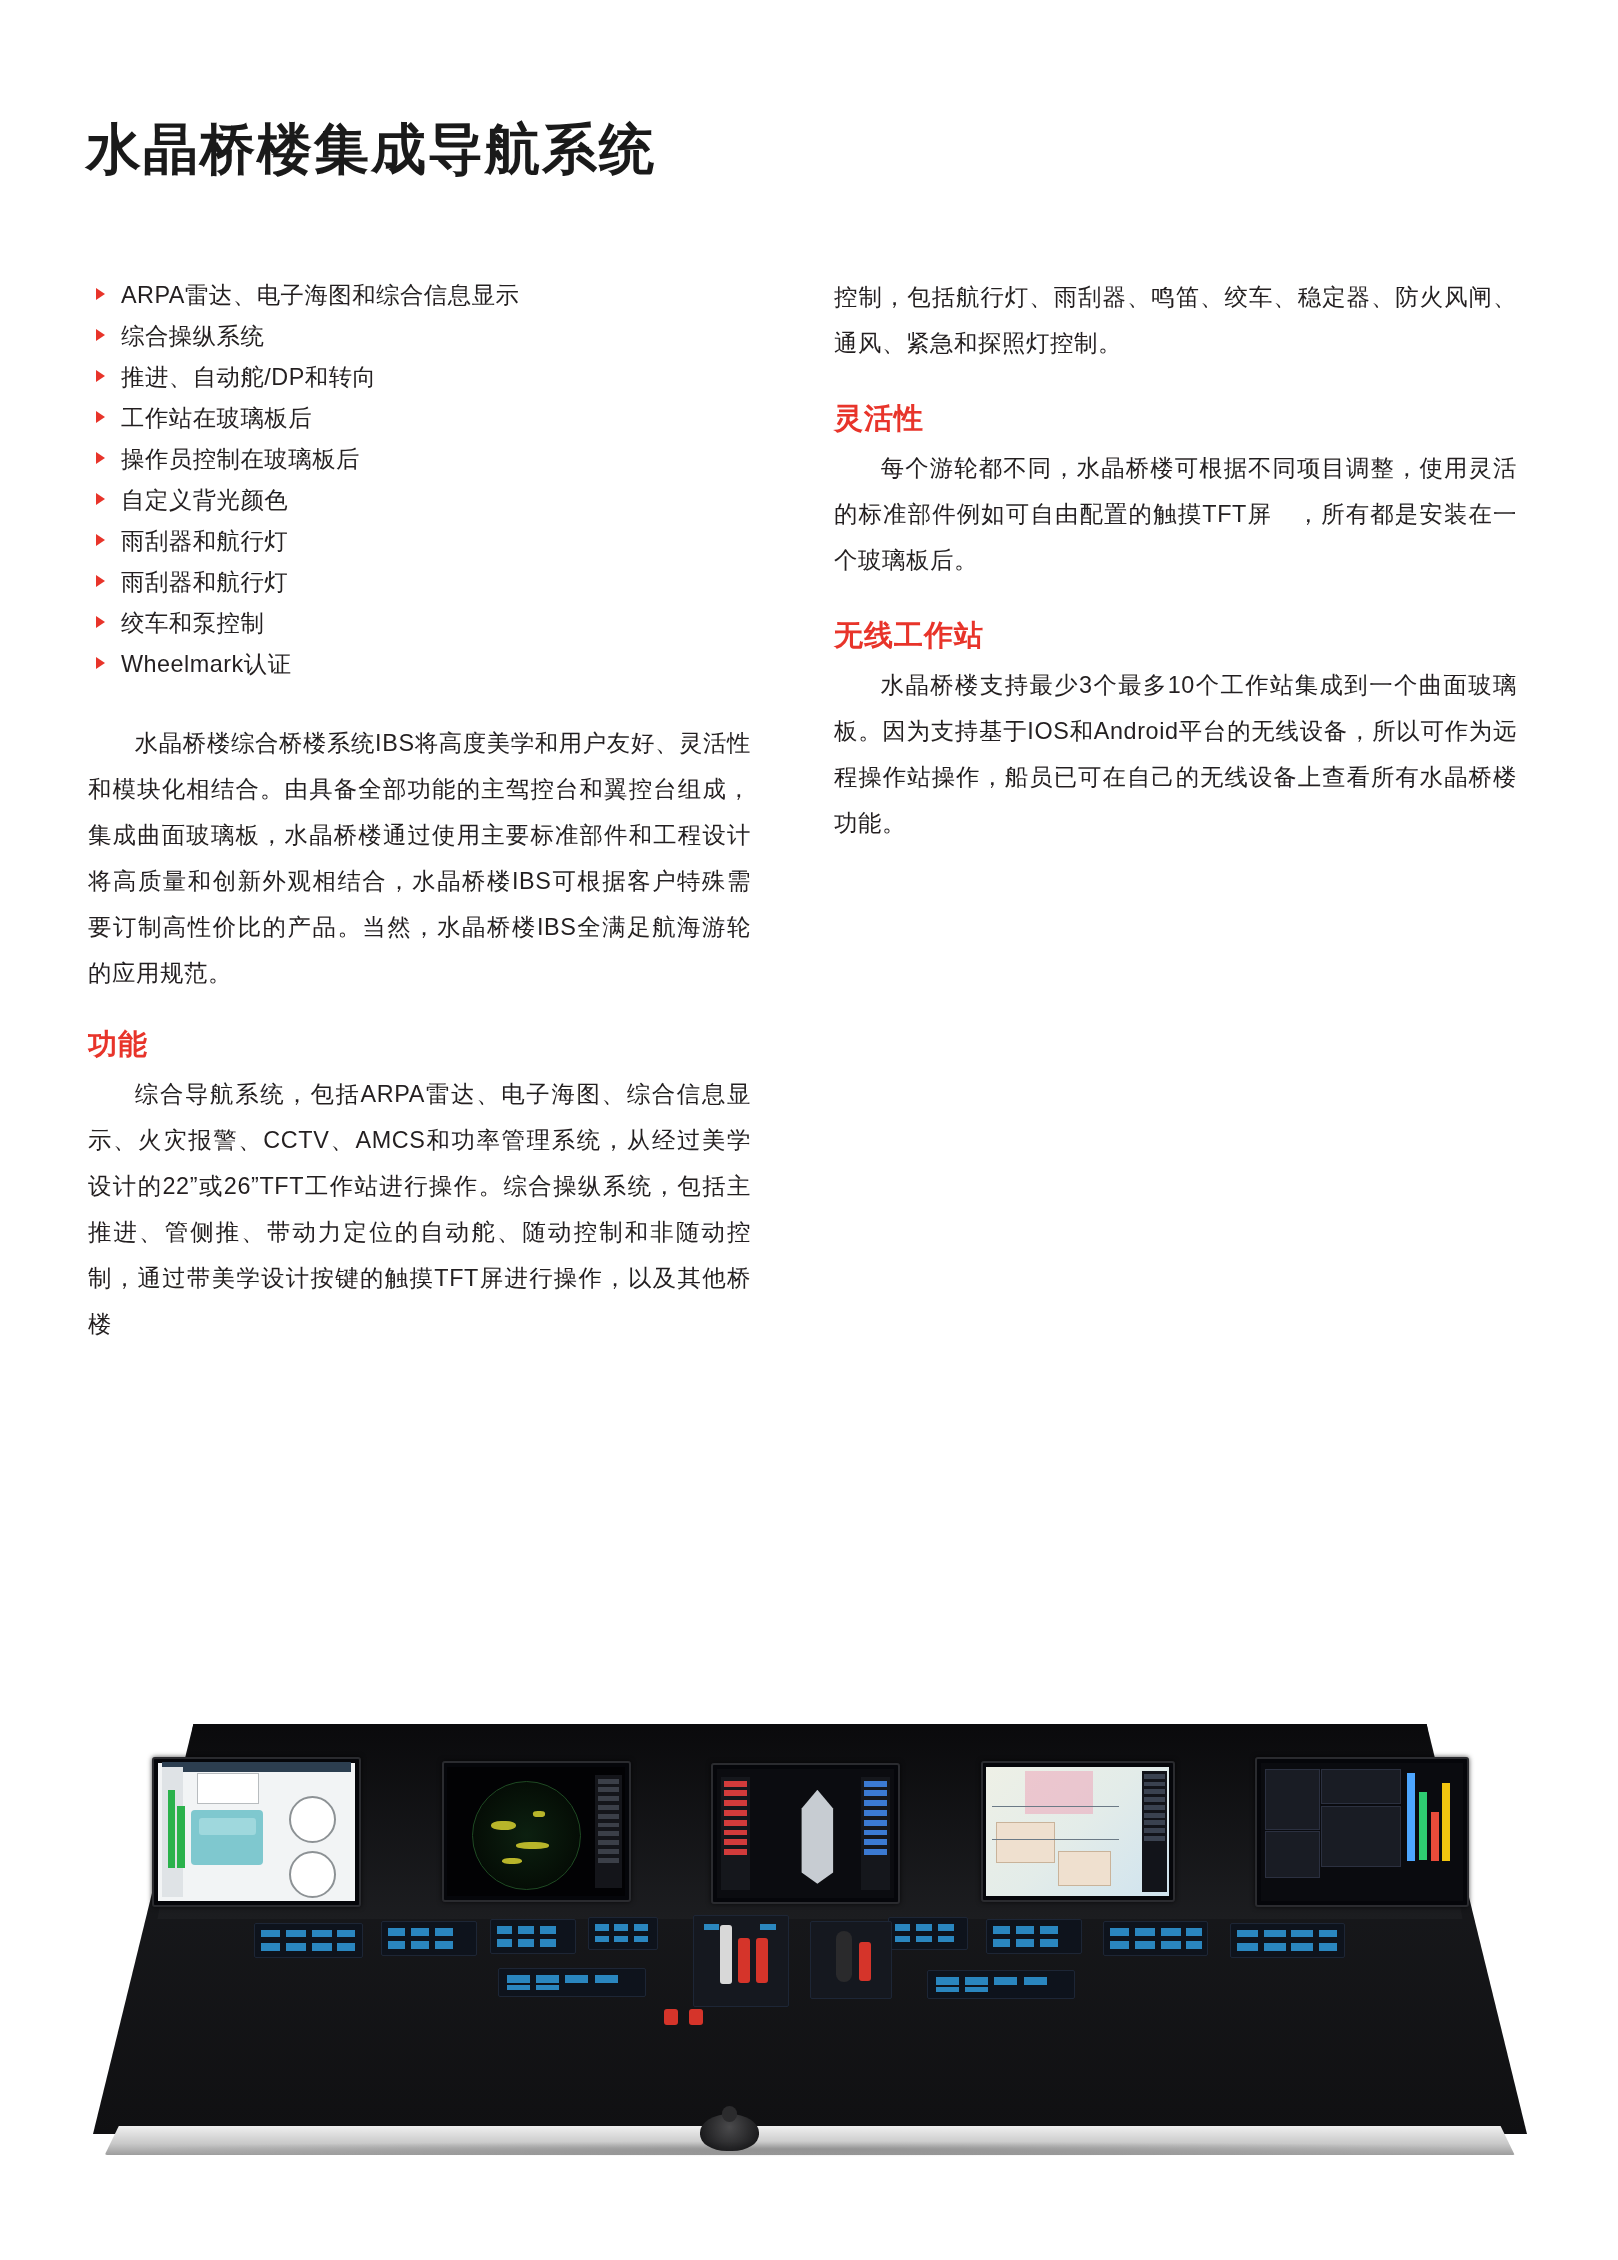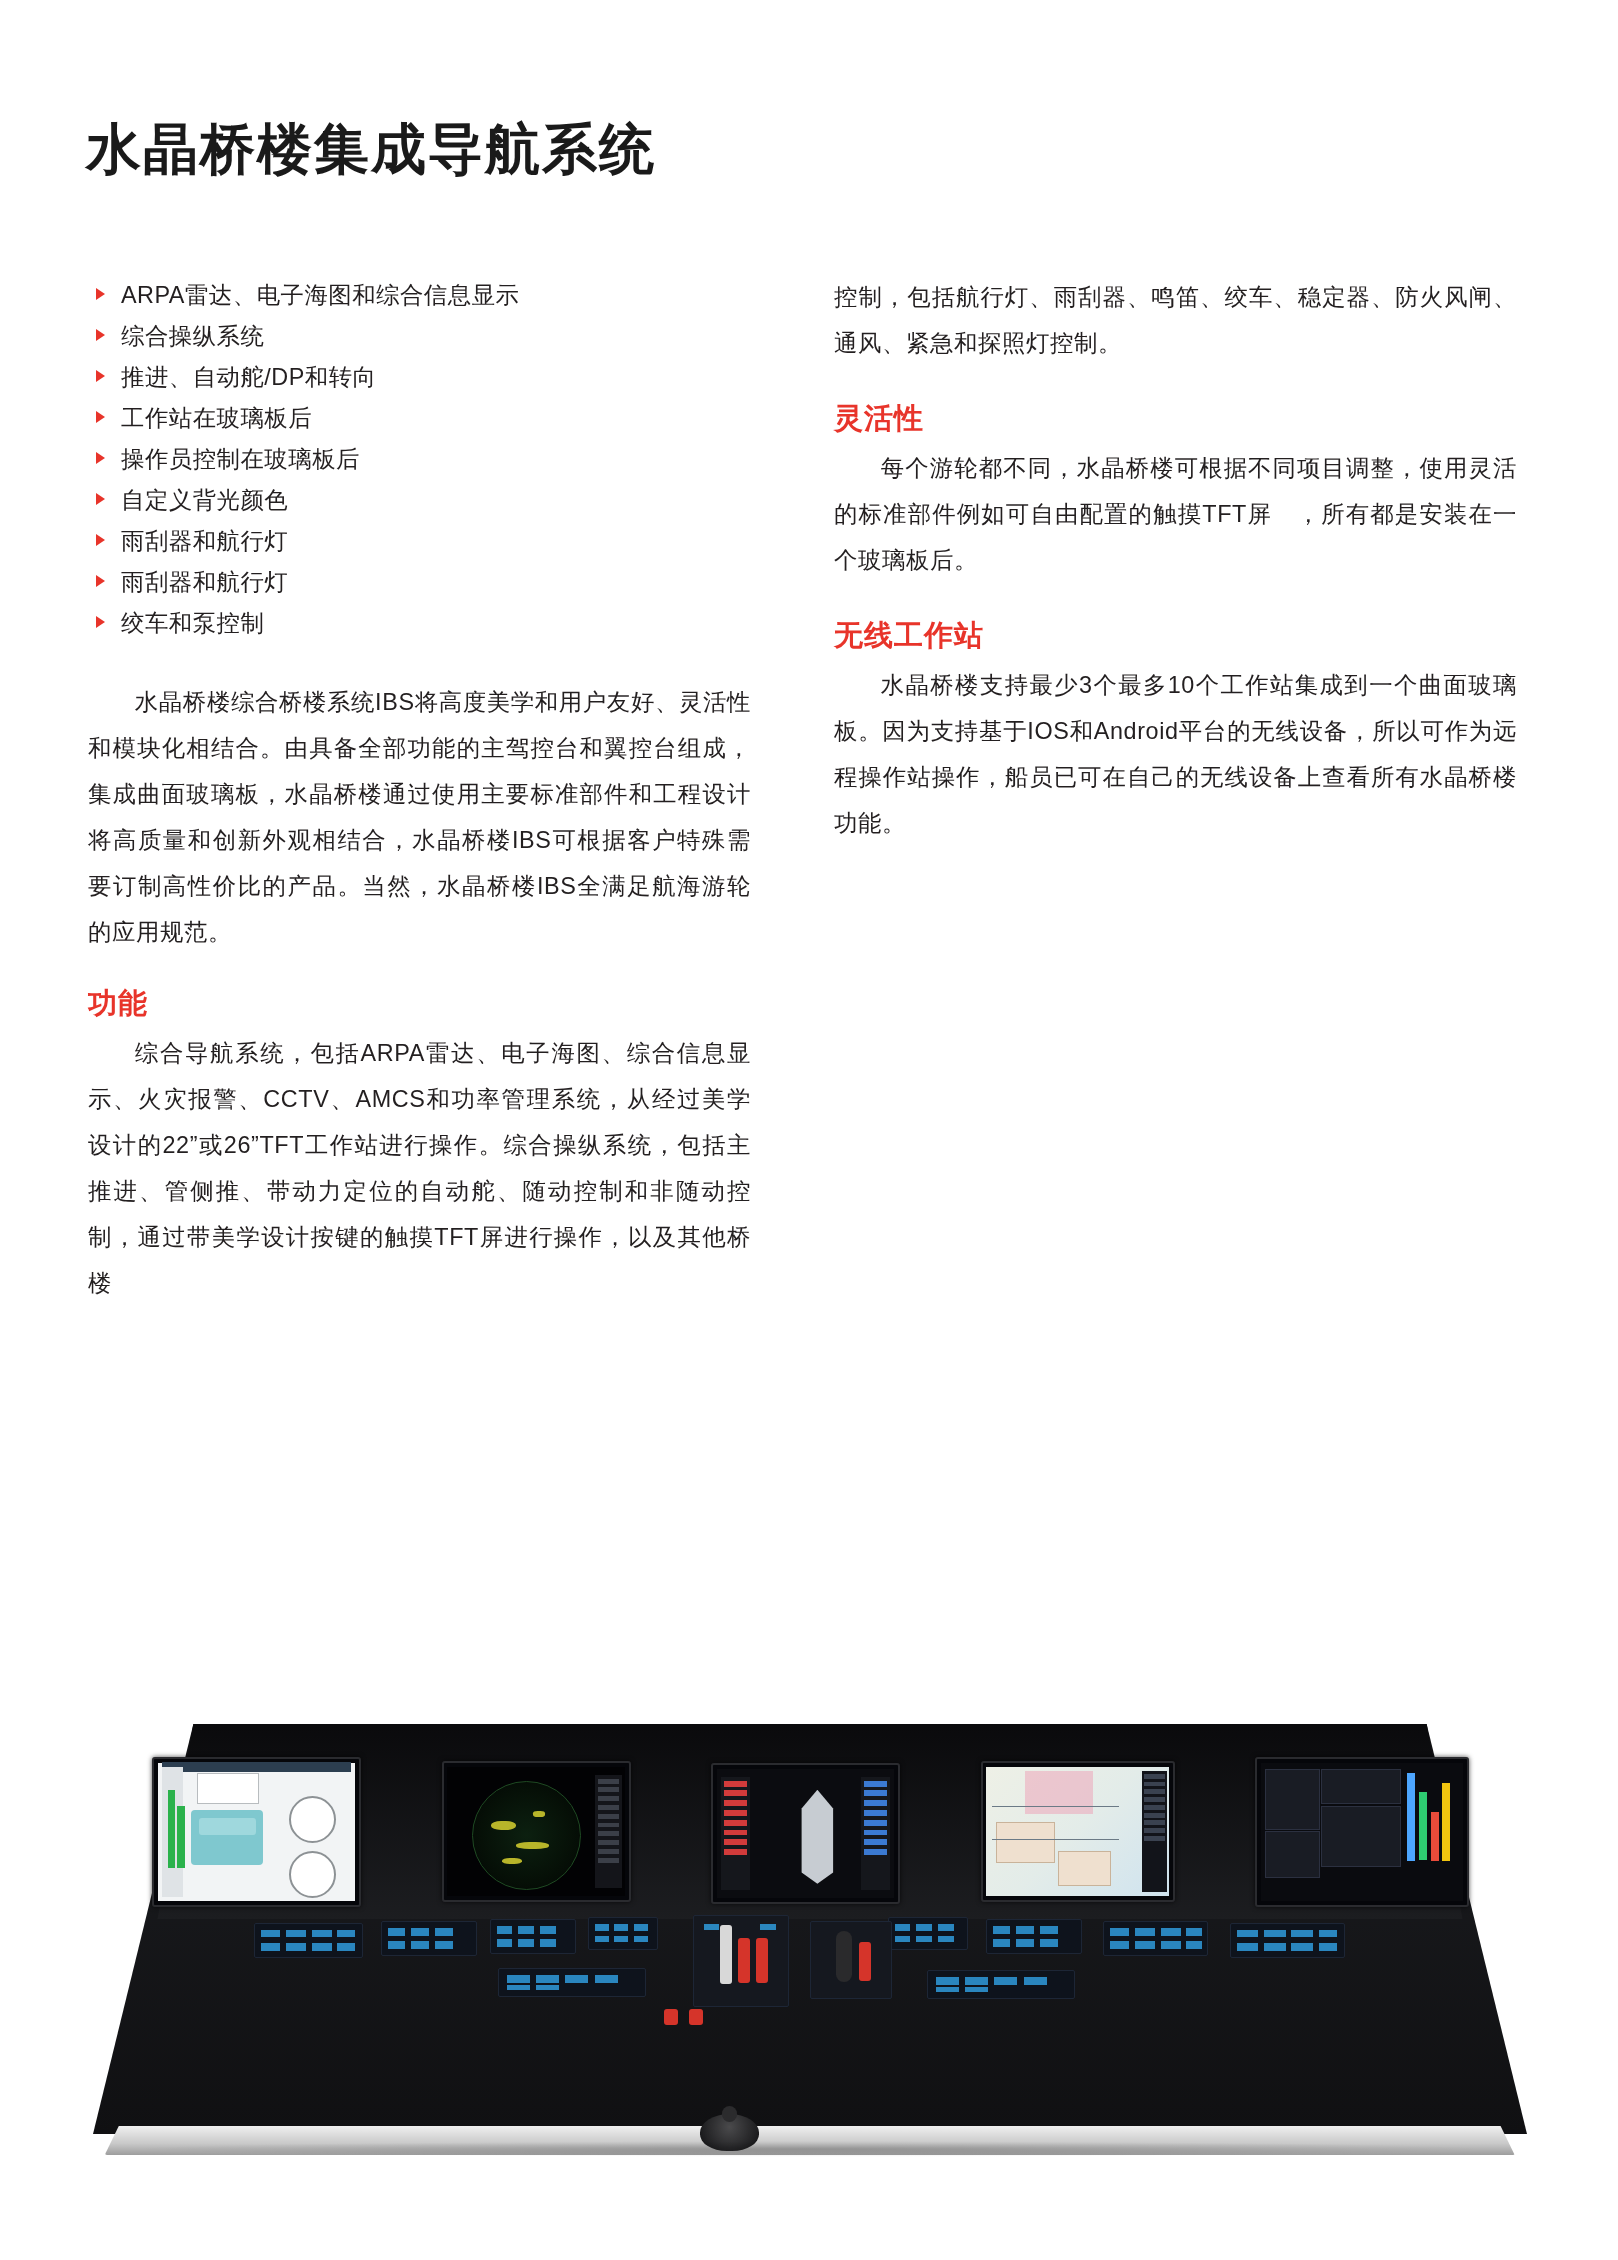--- a/index.html
+++ b/index.html
@@ -264,20 +264,21 @@
     <ul class="bullets">
       <li><span class="tri"></span><span>ARPA雷达、电子海图和综合信息显示</span></li>
       <li><span class="tri"></span><span>综合操纵系统</span></li>
       <li><span class="tri"></span><span>推进、自动舵/DP和转向</span></li>
       <li><span class="tri"></span><span>工作站在玻璃板后</span></li>
       <li><span class="tri"></span><span>操作员控制在玻璃板后</span></li>
       <li><span class="tri"></span><span>自定义背光颜色</span></li>
       <li><span class="tri"></span><span>雨刮器和航行灯</span></li>
       <li><span class="tri"></span><span>雨刮器和航行灯</span></li>
       <li><span class="tri"></span><span>绞车和泵控制</span></li>
+      <li><span class="tri"></span><span>Wheelmark认证</span></li>
     </ul>
 
     <div class="spacer-intro"></div>
 
     <p class="body">水晶桥楼综合桥楼系统IBS将高度美学和用户友好、灵活性和模块化相结合。由具备全部功能的主驾控台和翼控台组成，集成曲面玻璃板，水晶桥楼通过使用主要标准部件和工程设计将高质量和创新外观相结合，水晶桥楼IBS可根据客户特殊需要订制高性价比的产品。当然，水晶桥楼IBS全满足航海游轮的应用规范。</p>
 
     <h2 class="section first">功能</h2>
     <p class="body">综合导航系统，包括ARPA雷达、电子海图、综合信息显示、火灾报警、CCTV、AMCS和功率管理系统，从经过美学设计的22”或26”TFT工作站进行操作。综合操纵系统，包括主推进、管侧推、带动力定位的自动舵、随动控制和非随动控制，通过带美学设计按键的触摸TFT屏进行操作，以及其他桥楼</p>
   </div>
 

